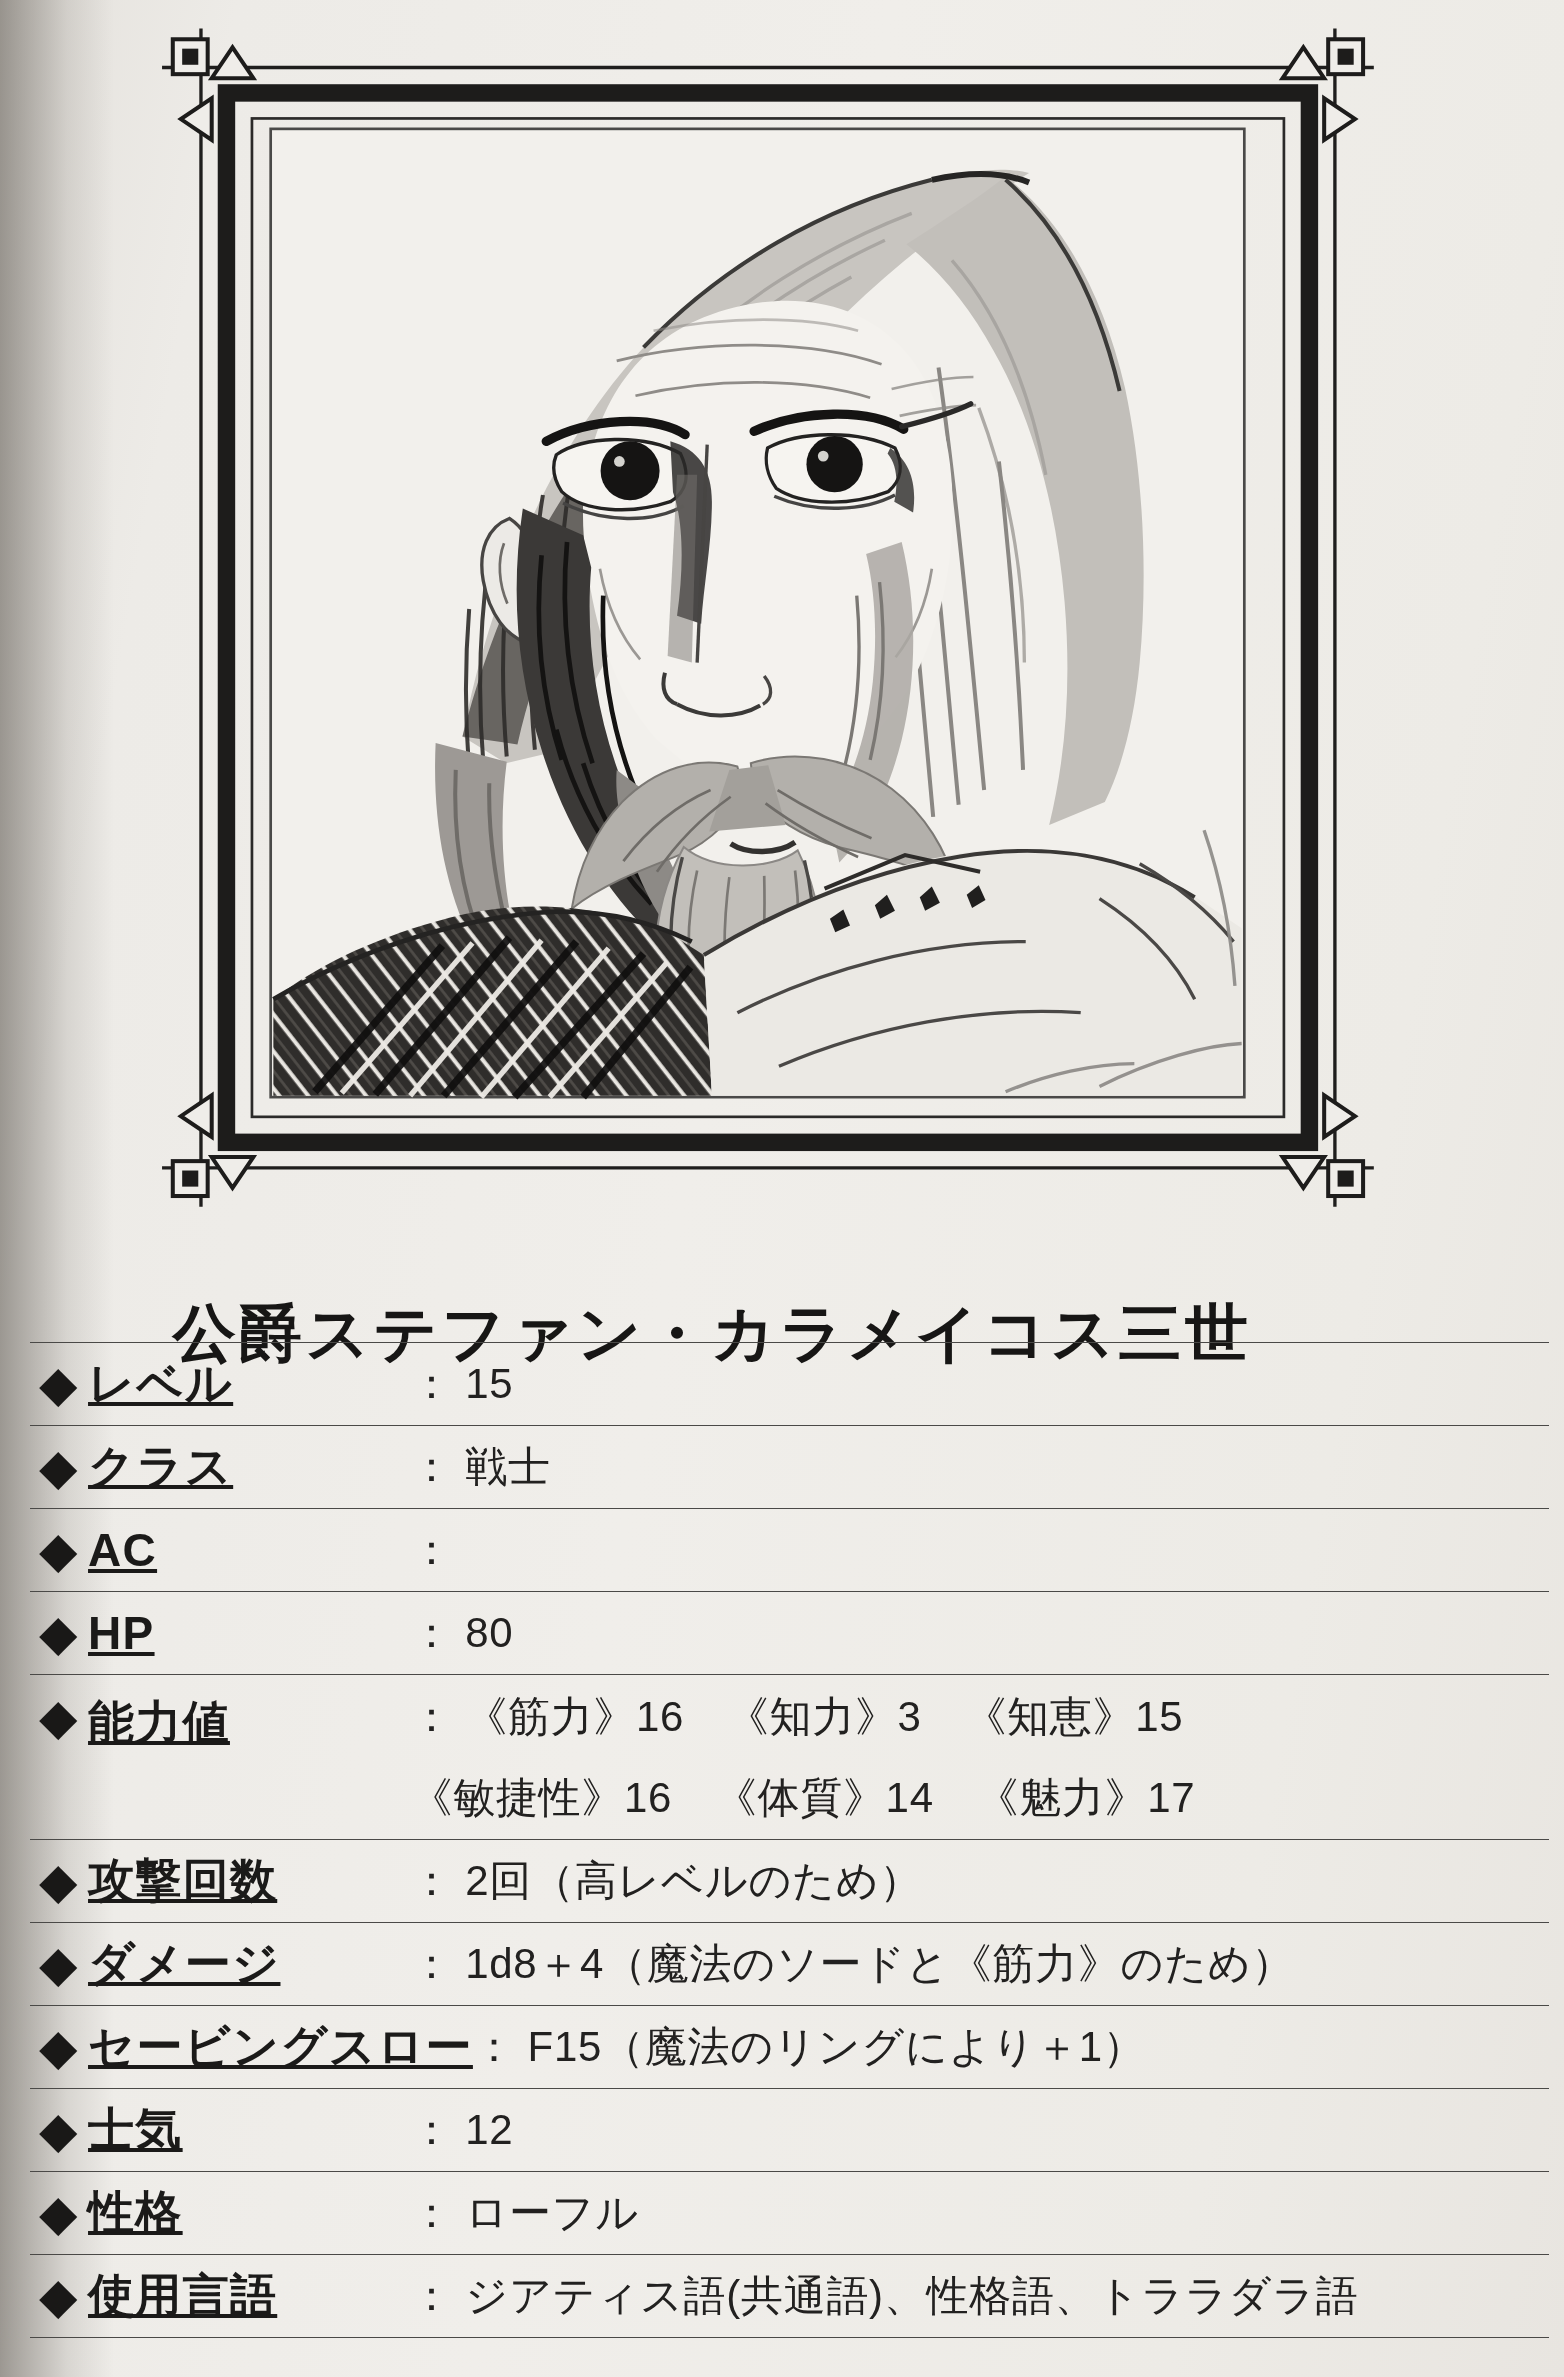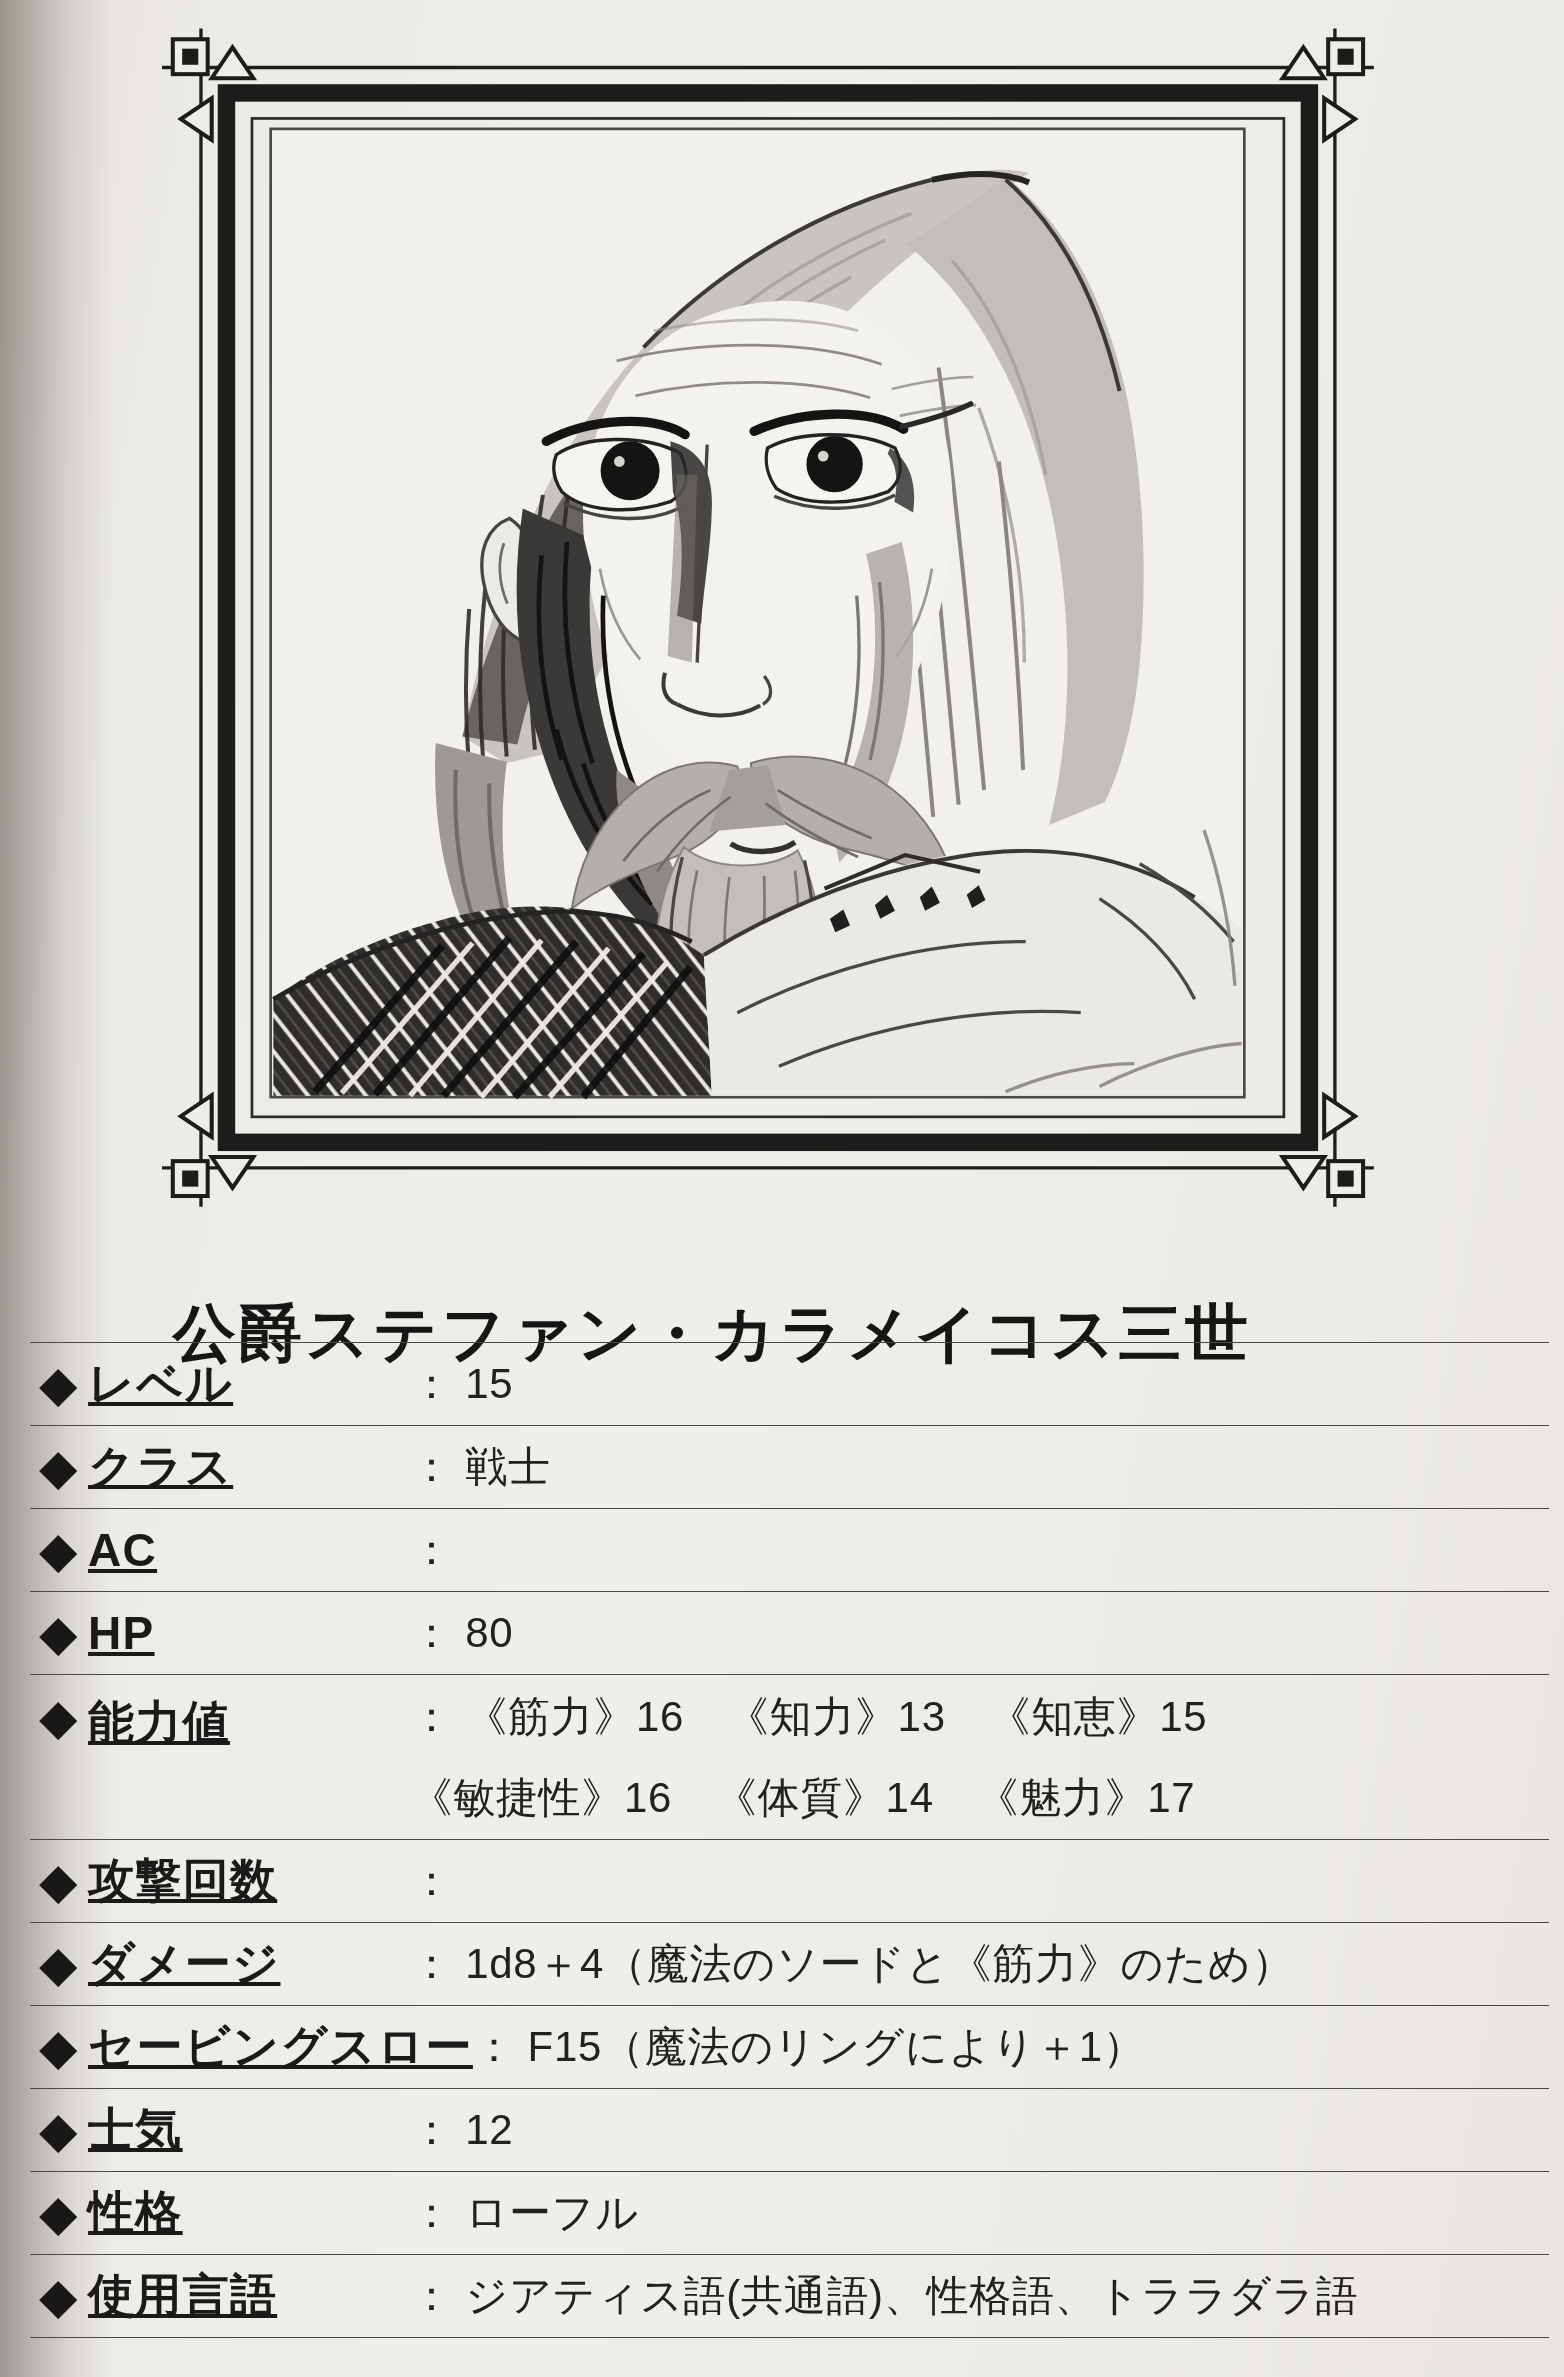--- a/index.html
+++ b/index.html
@@ -320,36 +320,37 @@
     </div>
 
     <div class="row double">
       <div class="label-cell">
         <span class="diamond">◆</span>
         <span class="label">能力値</span>
       </div>
       <div class="value-cell">
         <div class="vline">
           <span class="colon">：</span>
-          <span class="value">《筋力》16　《知力》13　《知恵》15</span>
+          <span class="value">《筋力》16　《知力》3　《知恵》15</span>
         </div>
         <div class="vline second">
           <span class="value">《敏捷性》16　《体質》14　《魅力》17</span>
         </div>
       </div>
     </div>
 
     <div class="row">
       <div class="label-cell">
         <span class="diamond">◆</span>
         <span class="label">攻撃回数</span>
       </div>
       <div class="value-cell">
           <div class="vline">
         <span class="colon">：</span>
+        <span class="value">2回（高レベルのため）</span>
       </div>
         </div>
     </div>
 
     <div class="row">
       <div class="label-cell">
         <span class="diamond">◆</span>
         <span class="label">ダメージ</span>
       </div>
       <div class="value-cell">

